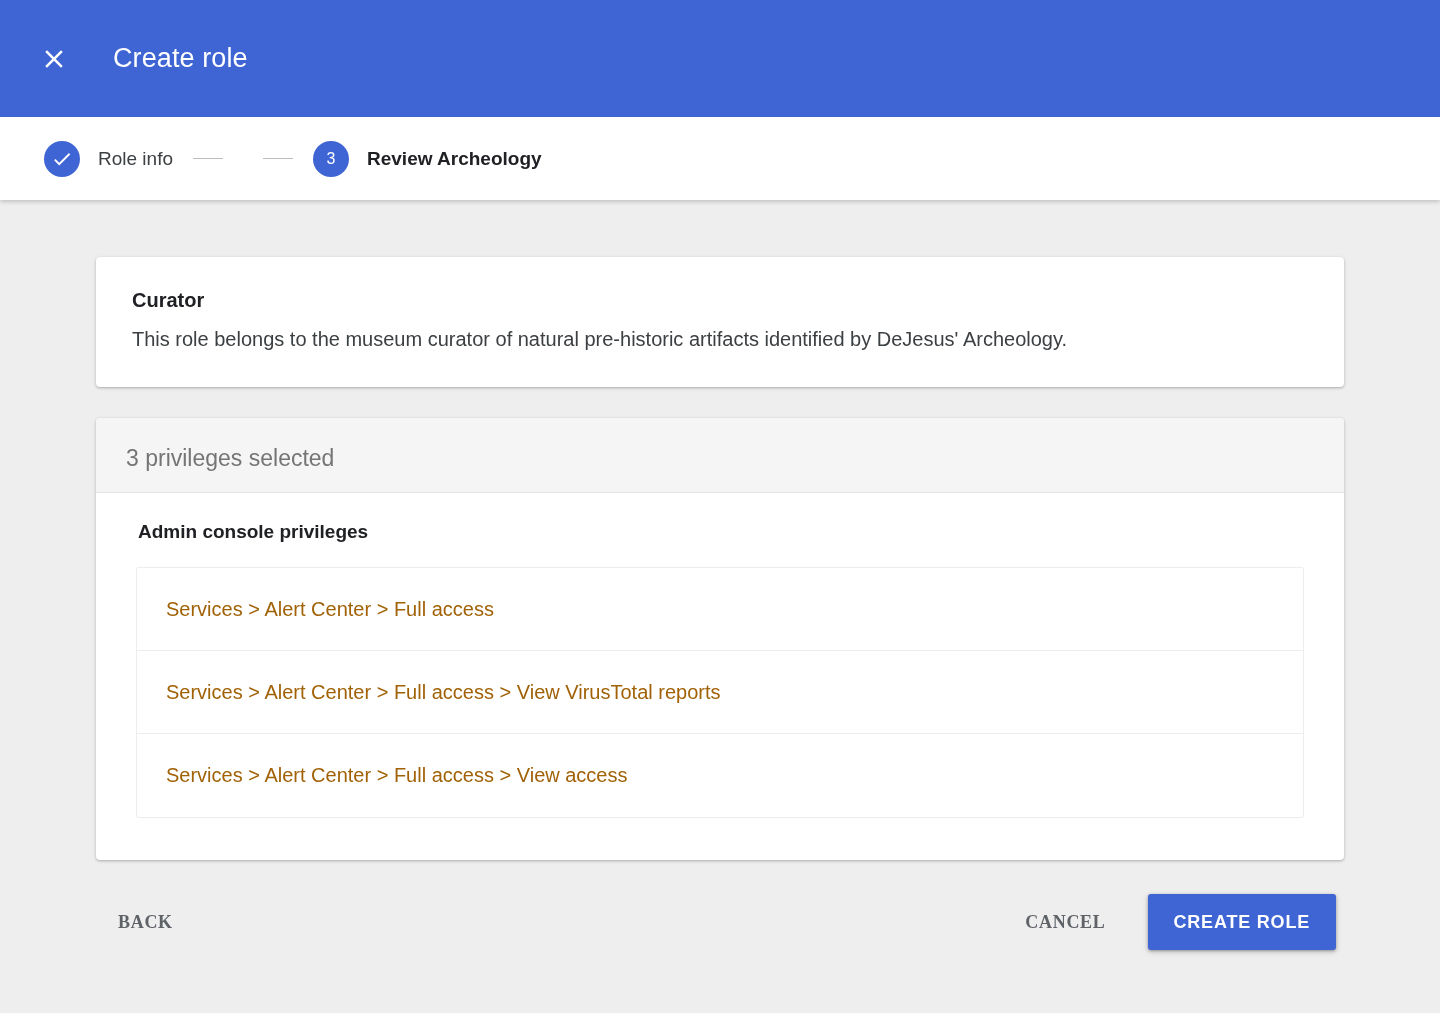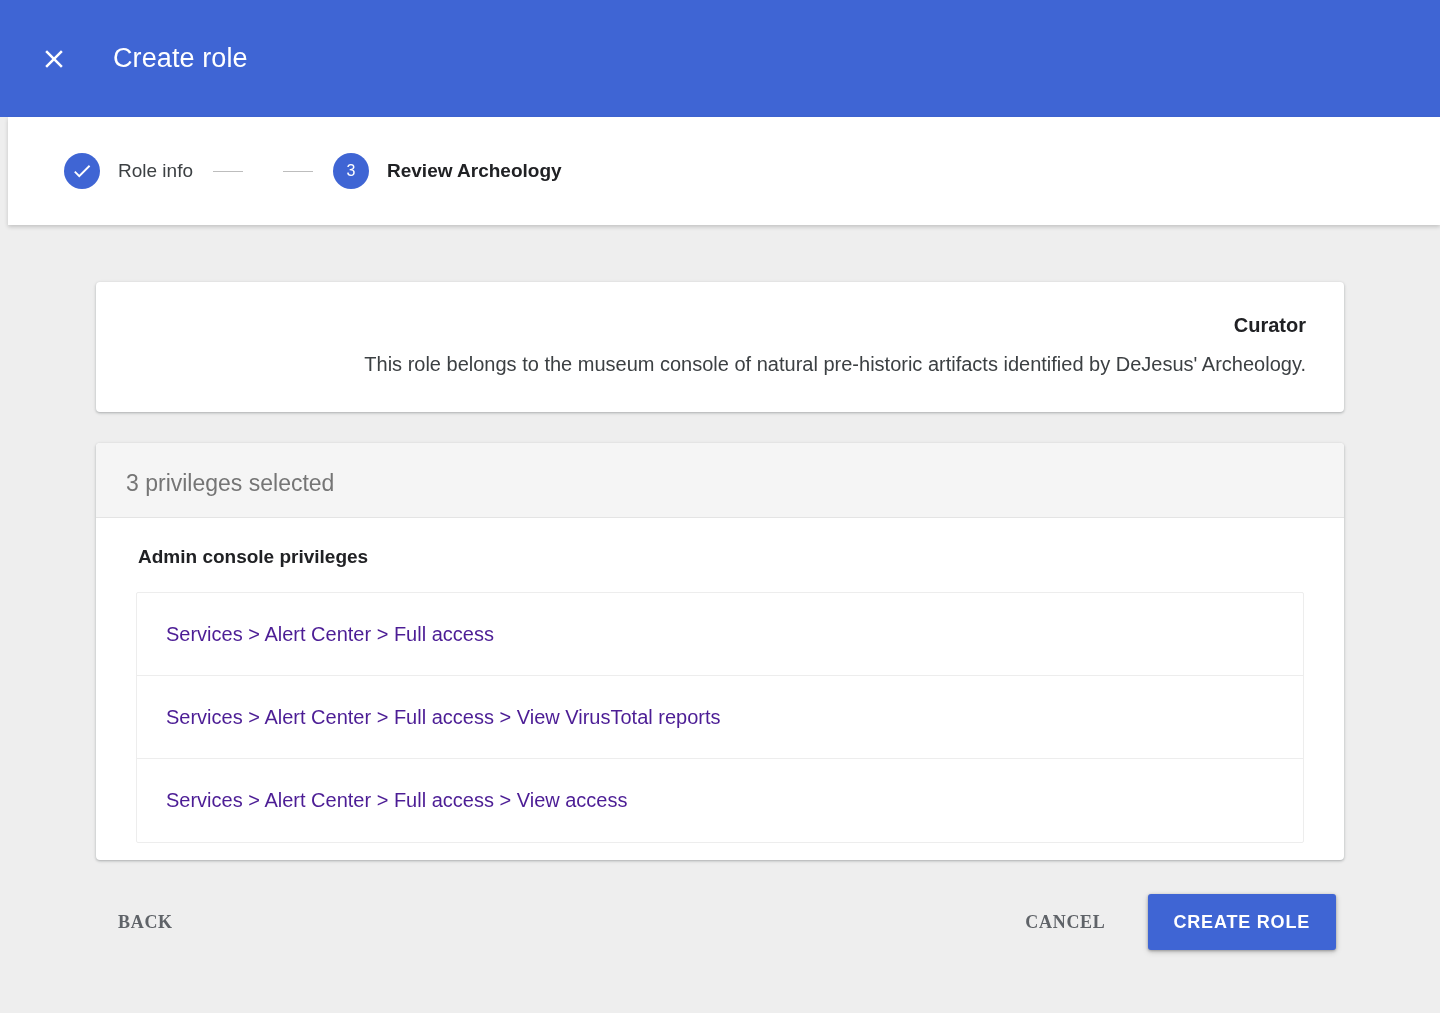--- a/index.html
+++ b/index.html
@@ -41,30 +41,29 @@
     color: #ffffff;
     font-size: 27px;
     font-weight: 400;
     letter-spacing: 0.1px;
     margin-left: 35px;
     white-space: nowrap;
   }
 
   
   .stepper {
-    height: 108px;
+    height: 83px;
     background: #ffffff;
     display: flex;
     align-items: center;
-    padding-left: 56px;
+    padding-left: 44px;
     box-sizing: border-box;
     box-shadow: 0 2px 4px rgba(0,0,0,0.18);
     position: relative;
     z-index: 3;
-    margin-left: 8px;
   }
   .step {
     display: flex;
     align-items: center;
   }
   .step-circle {
     width: 36px;
     height: 36px;
     border-radius: 50%;
     background: #3f65d4;
@@ -102,22 +101,21 @@
     width: 1248px;
     margin: 0 auto;
     background: #ffffff;
     border-radius: 4px;
     box-shadow: 0 1px 2px rgba(60,64,67,0.25), 0 1px 3px 1px rgba(60,64,67,0.10);
     box-sizing: border-box;
   }
 
   
   .role-card {
-    padding: 31px 38px 34px 18px;
-    text-align: right;
+    padding: 31px 38px 34px 36px;
   }
   .role-name {
     font-size: 20px;
     font-weight: 700;
     color: #202124;
     margin: 0 0 14px 0;
     line-height: 1.2;
   }
   .role-desc {
     font-size: 20px;
@@ -135,40 +133,40 @@
   .priv-card-header {
     background: #f5f5f5;
     border-bottom: 1px solid #e4e4e4;
     padding: 27px 30px 20px 30px;
     font-size: 23px;
     color: #757575;
     font-weight: 400;
     box-sizing: border-box;
   }
   .priv-card-body {
-    padding: 28px 40px 17px 40px;
+    padding: 28px 40px 42px 40px;
   }
   .priv-group-title {
     font-size: 19px;
     font-weight: 700;
     color: #202124;
     margin: 0 0 24px 2px;
   }
   .priv-list {
     border: 1px solid #ededed;
     border-radius: 2px;
     box-sizing: border-box;
   }
   .priv-row {
     height: 83px;
     display: flex;
     align-items: center;
     padding: 0 29px;
     font-size: 20px;
-    color: #4c1d95;
+    color: #a16207;
     border-bottom: 1px solid #ededed;
     box-sizing: border-box;
     cursor: default;
   }
   .priv-row:last-child { border-bottom: none; }
 
   
   .actions {
     width: 1248px;
     margin: 29px auto 0 auto;
@@ -240,21 +238,21 @@
     <span class="step-circle">3</span>
     <span class="step-label current">Review Archeology</span>
   </div>
 
 </div>
 
 <div class="content">
 
   <div class="card role-card">
     <div class="role-name">Curator</div>
-    <div class="role-desc">This role belongs to the museum console of natural pre-historic artifacts identified by DeJesus' Archeology.</div>
+    <div class="role-desc">This role belongs to the museum curator of natural pre-historic artifacts identified by DeJesus' Archeology.</div>
   </div>
 
   <div class="card priv-card">
     <div class="priv-card-header">3 privileges selected</div>
     <div class="priv-card-body">
       <div class="priv-group-title">Admin console privileges</div>
       <div class="priv-list">
         <div class="priv-row">Services &gt; Alert Center &gt; Full access</div>
         <div class="priv-row">Services &gt; Alert Center &gt; Full access &gt; View VirusTotal reports</div>
         <div class="priv-row">Services &gt; Alert Center &gt; Full access &gt; View access</div>

